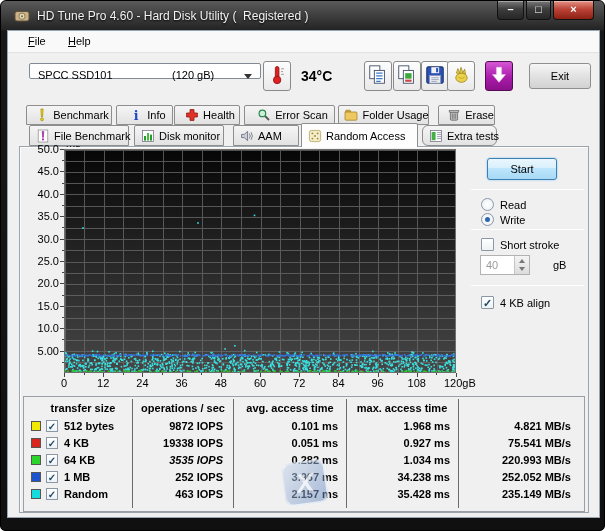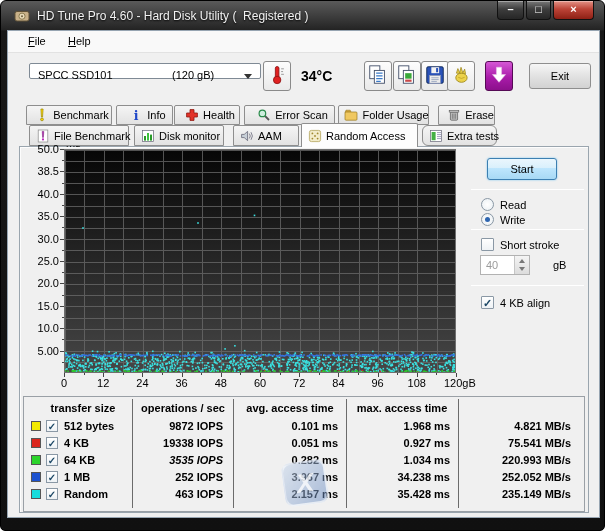--- a/index.html
+++ b/index.html
@@ -2748,21 +2748,21 @@
     <div class="tick-y" style="left: 61px; top: 271.2px; width: 2px;"></div>
     <div class="ylab" style="left: 24px; top: 231.6px;">30.0</div>
     <div class="tick-y" style="left: 59px; top: 237.6px; width: 4px;"></div>
     <div class="tick-y" style="left: 61px; top: 248.8px; width: 2px;"></div>
     <div class="ylab" style="left: 24px; top: 209.2px;">35.0</div>
     <div class="tick-y" style="left: 59px; top: 215.2px; width: 4px;"></div>
     <div class="tick-y" style="left: 61px; top: 226.4px; width: 2px;"></div>
     <div class="ylab" style="left: 24px; top: 186.8px;">40.0</div>
     <div class="tick-y" style="left: 59px; top: 192.8px; width: 4px;"></div>
     <div class="tick-y" style="left: 61px; top: 204px; width: 2px;"></div>
-    <div class="ylab" style="left: 24px; top: 164.4px;">38.5</div>
+    <div class="ylab" style="left: 24px; top: 164.4px;">45.0</div>
     <div class="tick-y" style="left: 59px; top: 170.4px; width: 4px;"></div>
     <div class="tick-y" style="left: 61px; top: 181.6px; width: 2px;"></div>
     <div class="ylab" style="left: 24px; top: 142px;">50.0</div>
     <div class="tick-y" style="left: 59px; top: 148px; width: 4px;"></div>
     <div class="tick-y" style="left: 61px; top: 159.2px; width: 2px;"></div>
     <div class="xlab" style="left: 48px; top: 376px; width: 30px;">0</div>
     <div class="tick-x" style="left: 63px; top: 372px; height: 4px;"></div>
     <div class="xlab" style="left: 87.2px; top: 376px; width: 30px;">12</div>
     <div class="tick-x" style="left: 102.2px; top: 372px; height: 4px;"></div>
     <div class="tick-x" style="left: 82.6px; top: 372px; height: 2px;"></div>

